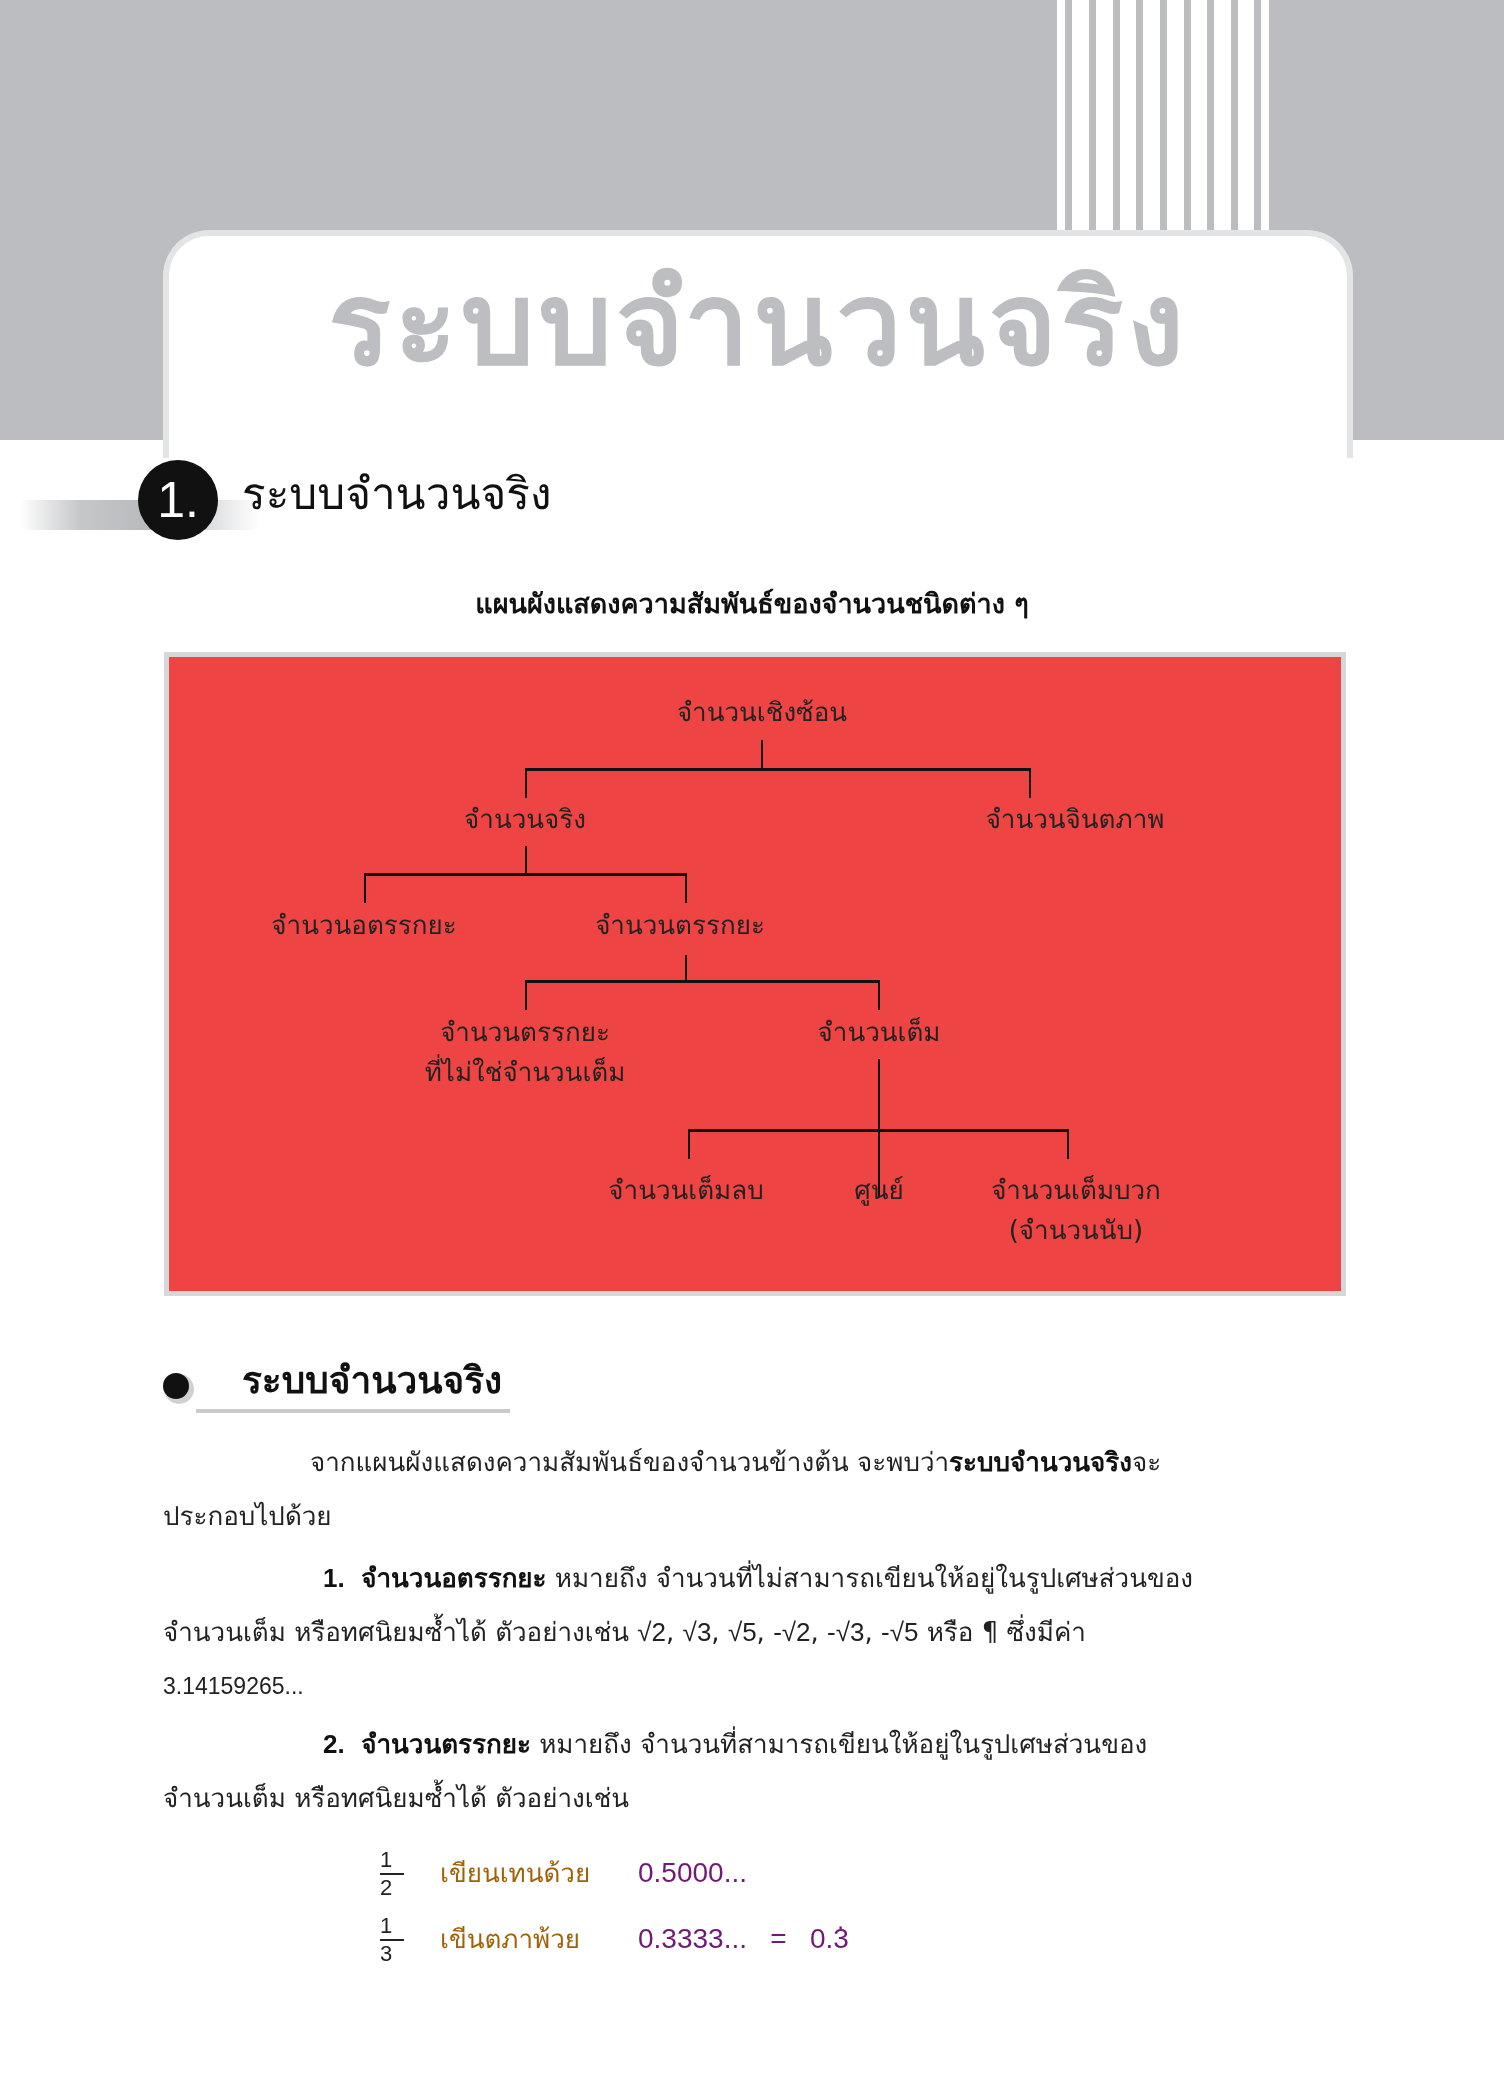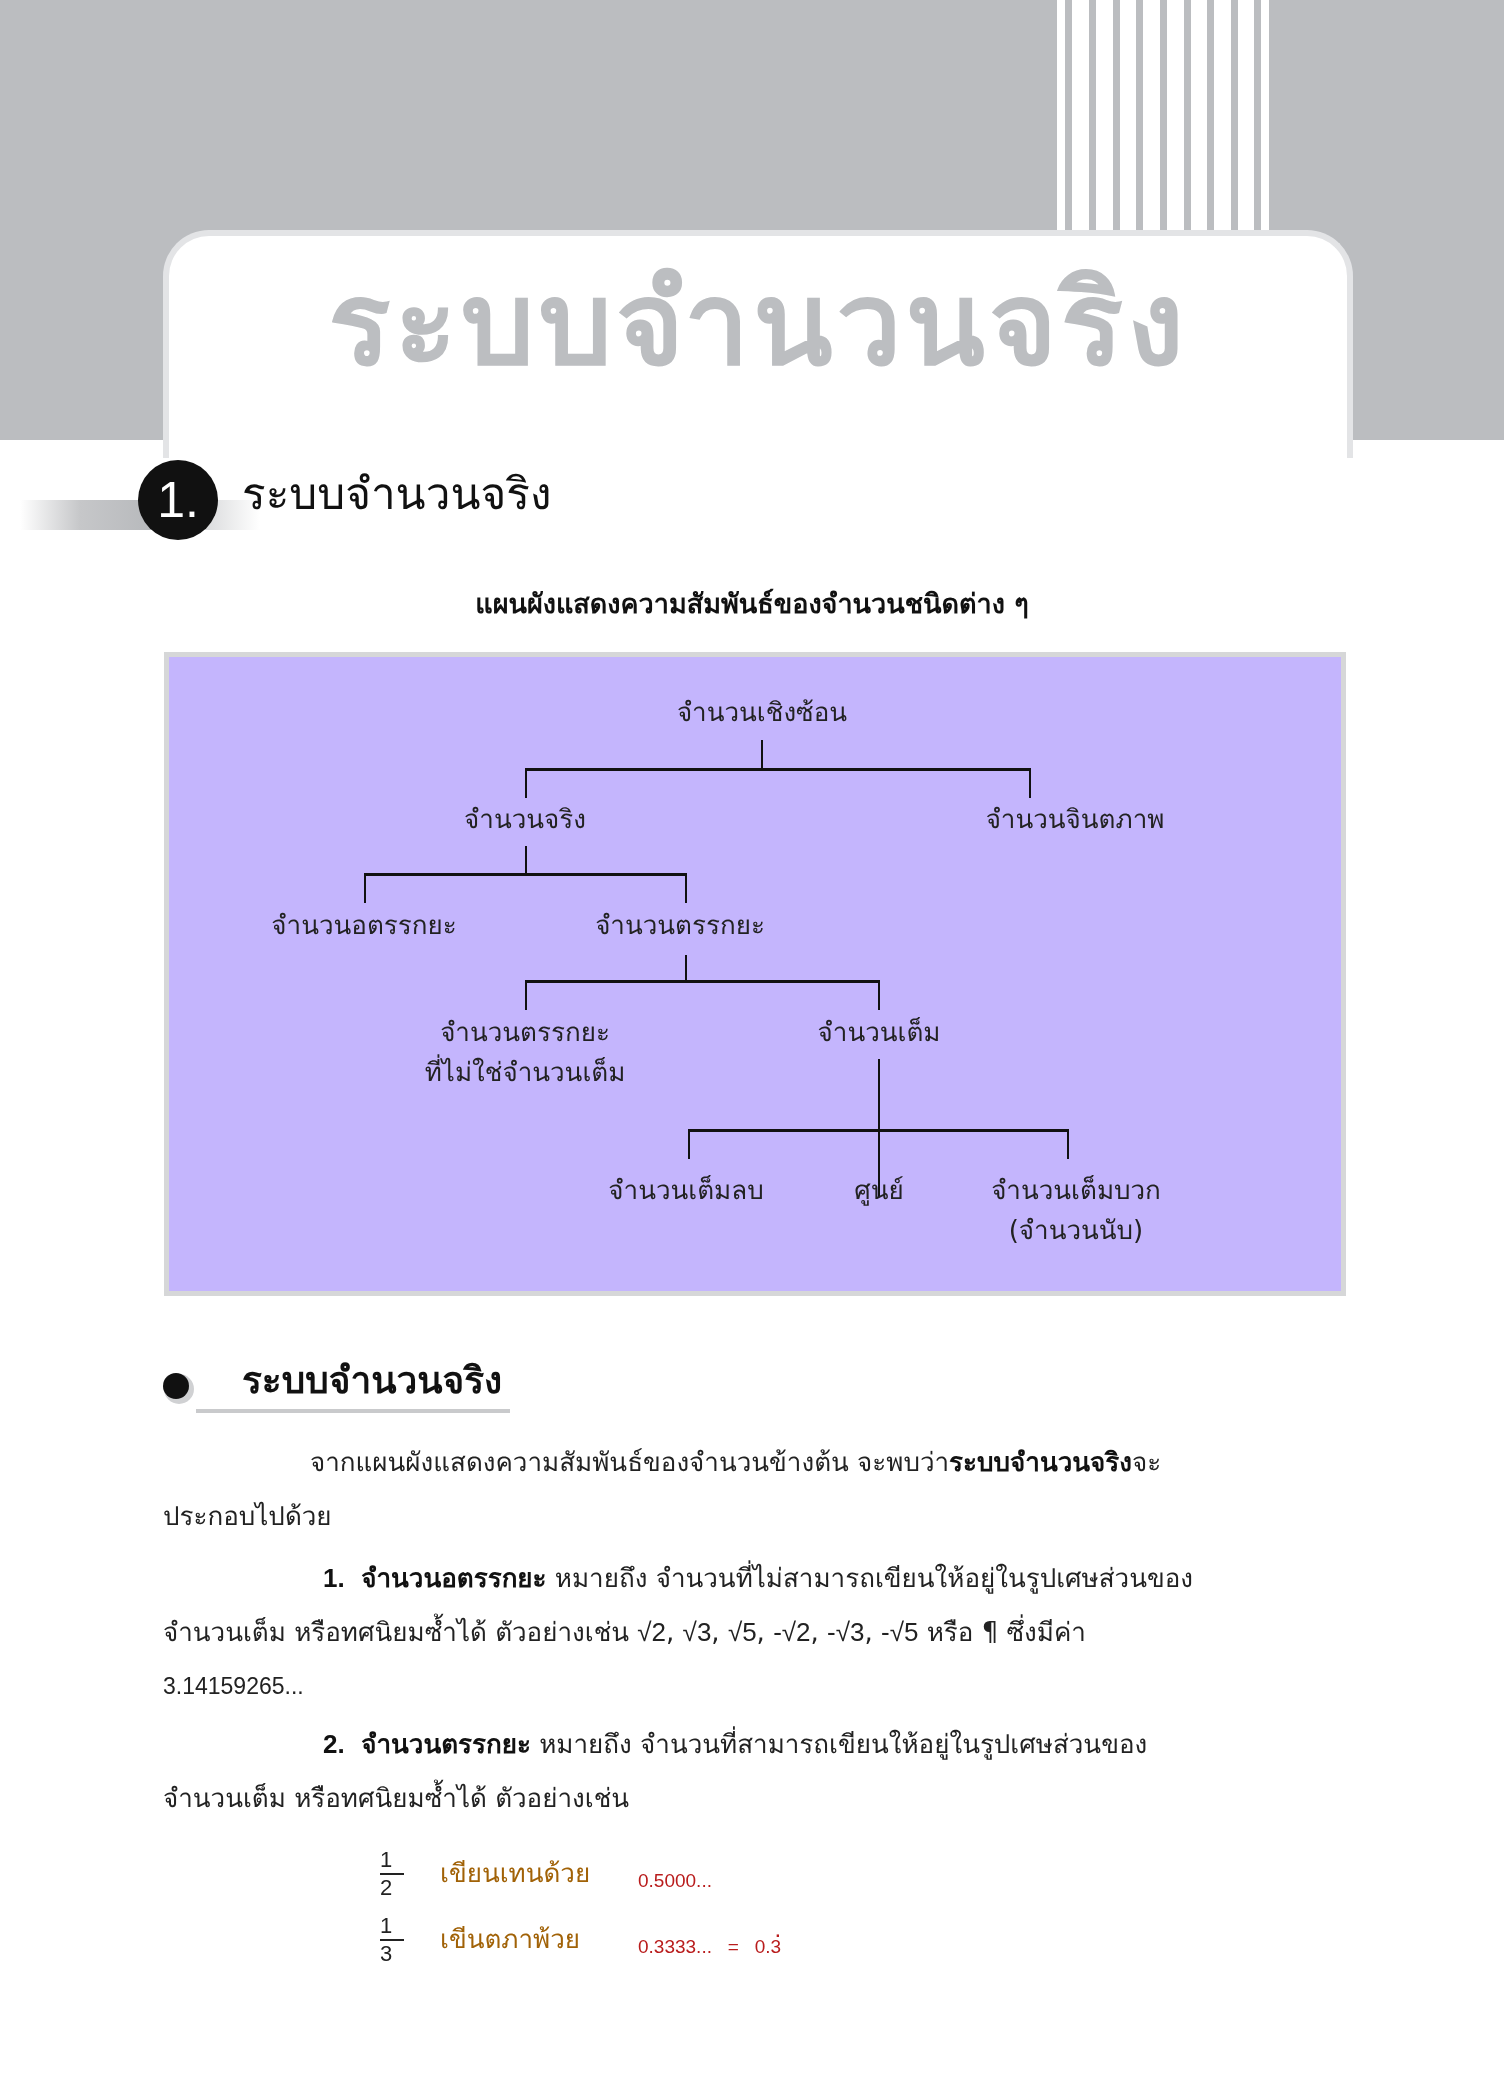--- a/index.html
+++ b/index.html
@@ -23,42 +23,42 @@
   .sec1-badge { position:absolute; left:138px; top:460px; width:80px; height:80px; border-radius:50%;
                 background:#111; color:#fff; font-family:"Liberation Sans", sans-serif; font-size:50px;
                 line-height:80px; text-align:center; font-weight:normal; }
   .sec1-title { position:absolute; left:242px; top:468px; font-family:"Liberation Sans", sans-serif;
                 font-size:44px; color:#111; line-height:1.2; }
 
   
   .diagram-title { position:absolute; left:0; width:1504px; top:582px; text-align:center;
                    font-weight:bold; font-size:27px; color:#111; }
   .diagram-box { position:absolute; left:164px; top:652px; width:1182px; height:644px;
-                 border:5px solid #d6d7d8; background:#c4b5fd; box-sizing:border-box; }
+                 border:5px solid #d6d7d8; background:#ef4444; box-sizing:border-box; }
   .node { position:absolute; font-family:"DejaVu Sans", sans-serif; font-size:26px; color:#222;
           white-space:nowrap; transform:translateX(-50%); text-align:center; line-height:40px; }
   .ln { position:absolute; background:#111; }
 
   
   .bullet { position:absolute; left:163px; top:1373px; width:26px; height:26px; border-radius:50%;
             background:#111; box-shadow: 3px 3px 0 2px #d0d1d3; }
   .sub-title { position:absolute; left:242px; top:1357px; font-size:37px; font-weight:bold; color:#111; line-height:1.3; }
   .sub-underline { position:absolute; left:196px; top:1409px; width:314px; height:4px; background:#c9cacc; }
 
   
   .p { position:absolute; font-size:26px; color:#222; line-height:40px; white-space:nowrap; }
   .p b { font-weight:bold; color:#111; }
   .num { font-family:"Liberation Sans", sans-serif; }
   .sqrt { font-family:"Liberation Sans", sans-serif; }
 
   .frac { position:absolute; width:24px; text-align:left; font-family:"Liberation Sans", sans-serif;
           font-size:22px; line-height:24px; color:#222; }
   .frac .bar { display:block; height:2px; background:#222; margin:1px 0; }
   .ex-text { position:absolute; font-size:26px; line-height:40px; color:#a16207; white-space:nowrap; }
-  .ex-val { position:absolute; font-family:"Liberation Sans", sans-serif; font-size:19px; line-height:40px; color:#b91c1c; white-space:nowrap;margin-top:8px; }
+  .ex-val { position:absolute; font-family:"Liberation Sans", sans-serif; font-size:28px; line-height:40px; color:#701a75; white-space:nowrap; }
   .dot-over { position:relative; display:inline-block; }
   .dot-over::before { content:"."; position:absolute; left:4px; top:-18px; font-size:24px; }
 </style>
 </head>
 <body>
 
 <div class="banner"></div>
 <div class="stripes">
   <div class="stripe" style="left:8px"></div>
   <div class="stripe" style="left:32px"></div>

